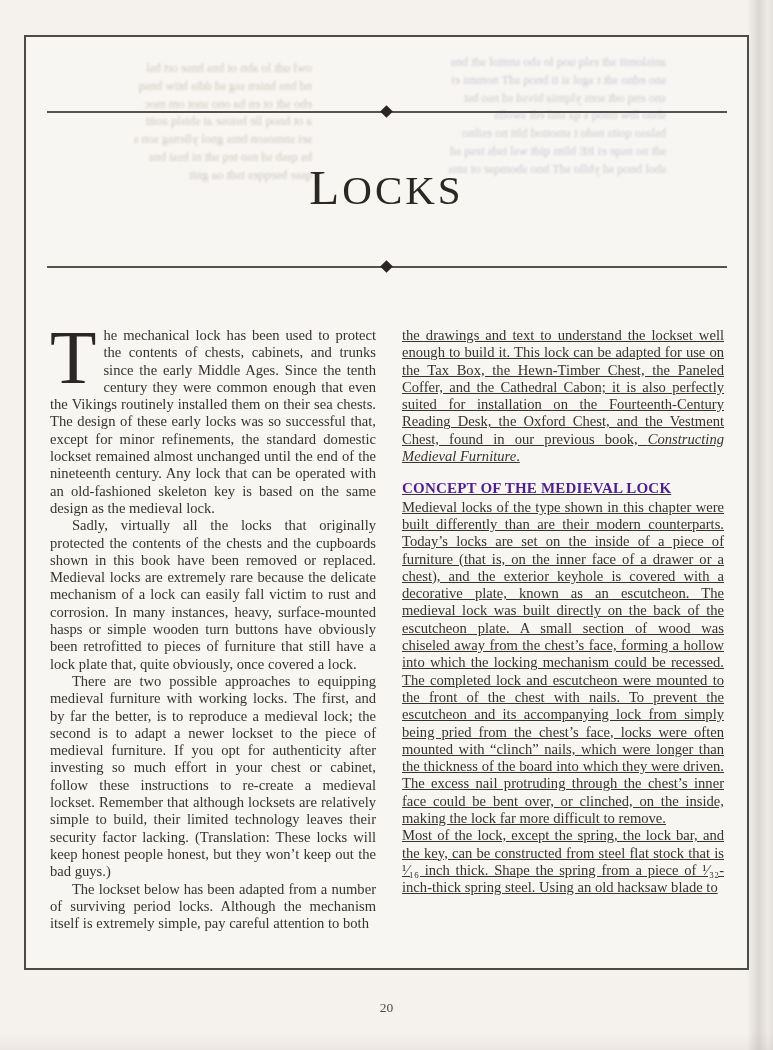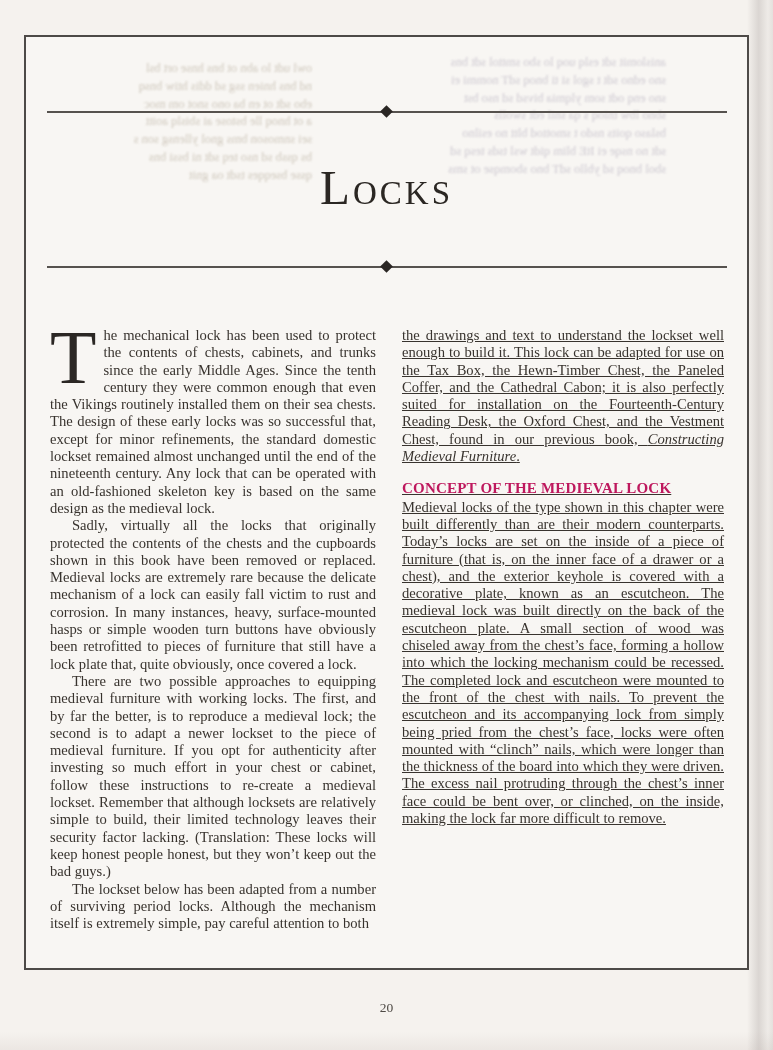--- a/index.html
+++ b/index.html
@@ -45,38 +45,38 @@
     transform:rotate(45deg);
   }
   .diamond-top{ left:382px; top:107px; }
   .diamond-bottom{ left:382px; top:262px; }
   
   .title{
     position:absolute; z-index:2; left:0; top:163px; width:773px;
     text-align:center; color:#2b2723; white-space:nowrap; line-height:1;
   }
   .title-initial{ font-size:49px; letter-spacing:3px; }
-  .title-rest{ font-size:33px; letter-spacing:3px; }
+  .title-rest{ font-size:41px; letter-spacing:3px; }
   
   .col{
     position:absolute; z-index:2; top:327px;
     font-size:14.6px; line-height:17.3px; text-align:justify;
     color:#38332e;
   }
   .col-1{ left:50px; width:326px; }
   .col-2{ left:402px; width:322px;text-decoration:underline; }
   .col p{ margin:0; }
   .col p.indent{ text-indent:1.5em; }
   .dropcap{
     float:left; font-size:76px; line-height:54px; height:53px;
     margin:3px 7px 0 0; color:#2b2724;
   }
   .col h2{
     margin:15px 0 1px 0; font-size:15px; font-weight:bold;
-    letter-spacing:.2px; color:#be185d; text-align:left;
+    letter-spacing:.2px; color:#4c1d95; text-align:left;
   }
   .italic{ font-style:italic; }
   
   .folio{
     position:absolute; z-index:2; left:0; top:1000px; width:773px;
     text-align:center; font-size:13.5px; color:#4e4a45;
   }
 </style>
 </head>
 <body>
@@ -117,20 +117,21 @@
     <p><span class="dropcap">T</span><span>he mechanical lock has been used to protect the contents of chests, cabinets, and trunks since the early Middle Ages. Since the tenth century they were common enough that even the Vikings routinely installed them on their sea chests. The design of these early locks was so successful that, except for minor refinements, the standard domestic lockset remained almost unchanged until the end of the nineteenth century. Any lock that can be operated with an old-fashioned skeleton key is based on the same design as the medieval lock.</span></p>
     <p class="indent">Sadly, virtually all the locks that originally protected the contents of the chests and the cupboards shown in this book have been removed or replaced. Medieval locks are extremely rare because the delicate mechanism of a lock can easily fall victim to rust and corrosion. In many instances, heavy, surface-mounted hasps or simple wooden turn buttons have obviously been retrofitted to pieces of furniture that still have a lock plate that, quite obviously, once covered a lock.</p>
     <p class="indent">There are two possible approaches to equipping medieval furniture with working locks. The first, and by far the better, is to reproduce a medieval lock; the second is to adapt a newer lockset to the piece of medieval furniture. If you opt for authenticity after investing so much effort in your chest or cabinet, follow these instructions to re-create a medieval lockset. Remember that although locksets are relatively simple to build, their limited technology leaves their security factor lacking. (Translation: These locks will keep honest people honest, but they won’t keep out the bad guys.)</p>
     <p class="indent">The lockset below has been adapted from a number of surviving period locks. Although the mechanism itself is extremely simple, pay careful attention to both</p>
   </div>
 
   <div class="col col-2">
     <p><span>the drawings and text to understand the lockset well enough to build it. This lock can be adapted for use on the Tax Box, the Hewn-Timber Chest, the Paneled Coffer, and the Cathedral Cabon; it is also perfectly suited for installation on the Fourteenth-Century Reading Desk, the Oxford Chest, and the Vestment Chest, found in our previous book, </span><span class="italic">Constructing Medieval Furniture</span><span>.</span></p>
     <h2>CONCEPT OF THE MEDIEVAL LOCK</h2>
     <p>Medieval locks of the type shown in this chapter were built differently than are their modern counterparts. Today’s locks are set on the inside of a piece of furniture (that is, on the inner face of a drawer or a chest), and the exterior keyhole is covered with a decorative plate, known as an escutcheon. The medieval lock was built directly on the back of the escutcheon plate. A small section of wood was chiseled away from the chest’s face, forming a hollow into which the locking mechanism could be recessed. The completed lock and escutcheon were mounted to the front of the chest with nails. To prevent the escutcheon and its accompanying lock from simply being pried from the chest’s face, locks were often mounted with “clinch” nails, which were longer than the thickness of the board into which they were driven. The excess nail protruding through the chest’s inner face could be bent over, or clinched, on the inside, making the lock far more difficult to remove.</p>
+    <p>Most of the lock, except the spring, the lock bar, and the key, can be constructed from steel flat stock that is ¹⁄₁₆ inch thick. Shape the spring from a piece of ¹⁄₃₂-inch-thick spring steel. Using an old hacksaw blade to</p>
   </div>
 
   <div class="folio">20</div>
 
   <div class="edge-right"></div>
   <div class="edge-bottom"></div>
 
 </div>
 
 </body></html>

